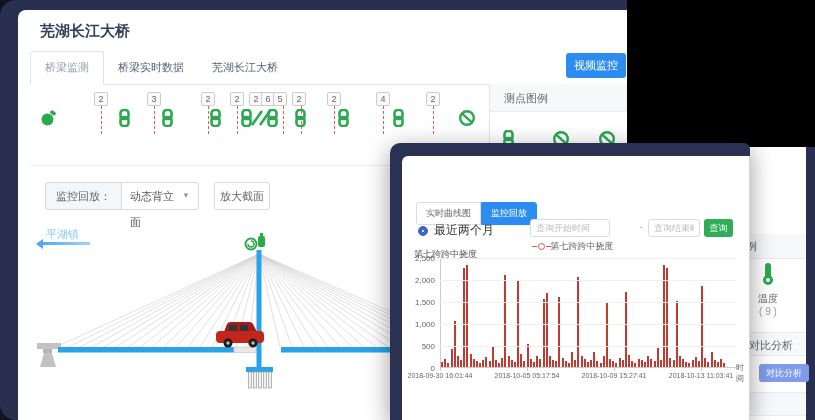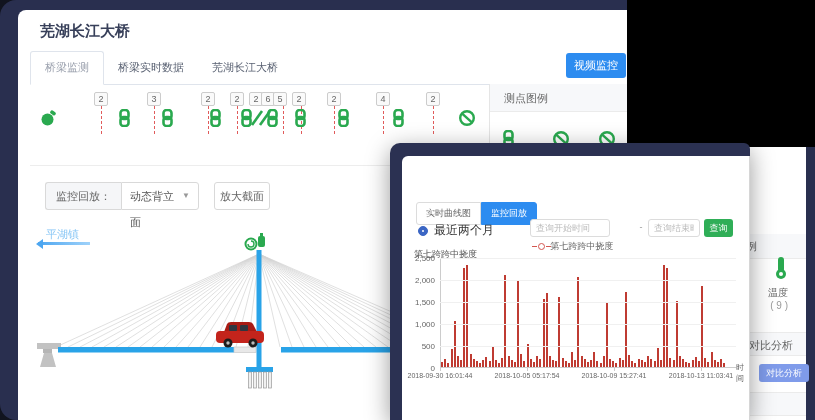--- a/index.html
+++ b/index.html
@@ -46,21 +46,21 @@
                  background:linear-gradient(to right,#4da6f0,#9fd2fa); }
   .place-arrow::before { content:""; position:absolute; left:-7px; top:-3px; border:5px solid transparent;
                          border-right:7px solid #4da6f0; }
 
   
   .right-panel { position:absolute; left:471px; top:74px; width:317px; bottom:0;
                  border-left:1px solid #e5e5e5; }
   .rp-header { position:absolute; left:0; width:100%; height:28px; background:#f7f8fa;
                border-bottom:1px solid #ebebeb; font-size:11px; color:#666; line-height:28px; }
   .rp-icon { position:absolute; top:46px; }
-  .temp-box { position:absolute; left:258px; top:172px; width:40px; text-align:right; }
+  .temp-box { position:absolute; left:258px; top:178px; width:40px; text-align:center; }
   .temp-label { font-size:10px; color:#666; margin-top:2px; }
   .temp-count { font-size:10px; color:#999; }
   .cmp-btn { position:absolute; left:269px; top:280px; width:50px; height:18px; background:#7f9bea;
              border:none; color:#fff; font-size:9px; border-radius:3px; cursor:pointer; }
 
   
   .black-block { position:absolute; left:627px; top:0; width:188px; height:147px; background:#000; z-index:3; }
 
   
   .modal { position:absolute; left:390px; top:143px; width:360px; height:277px; background:#2b3152;

